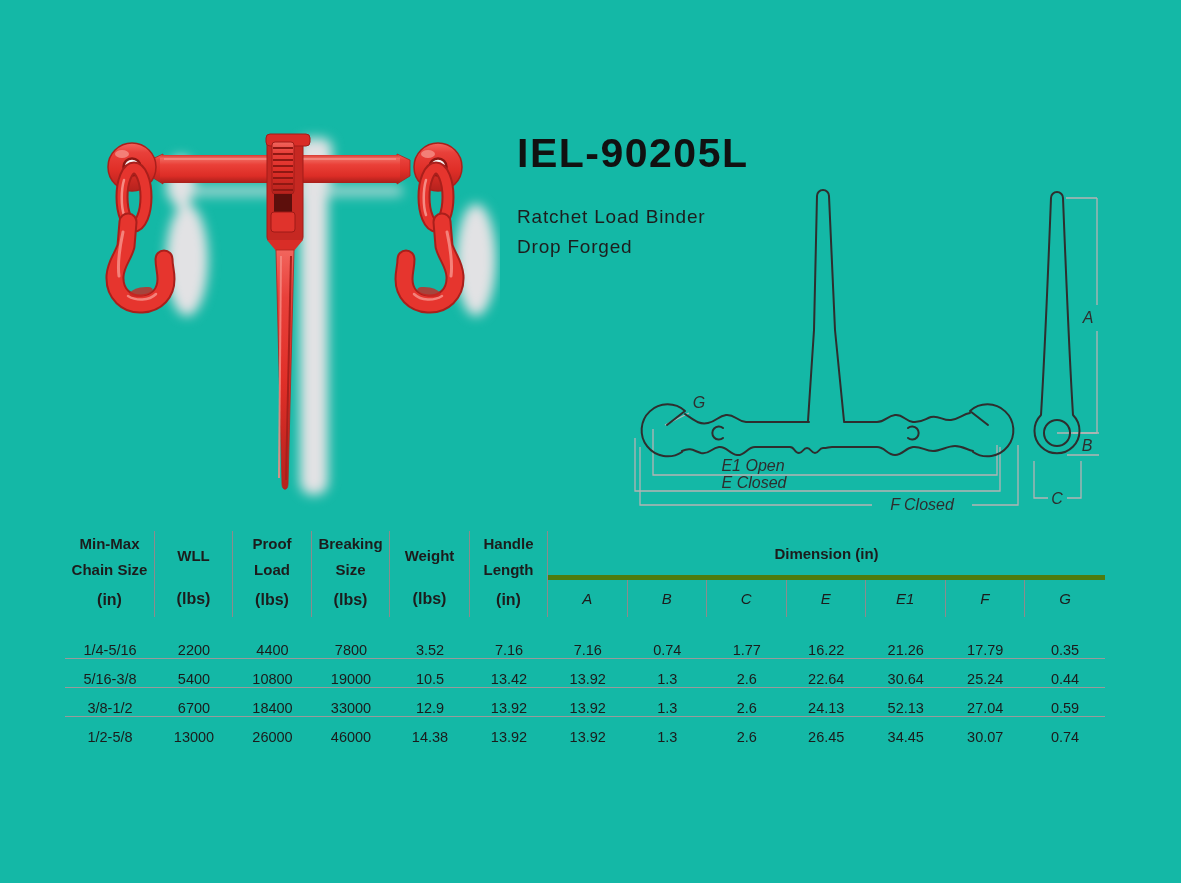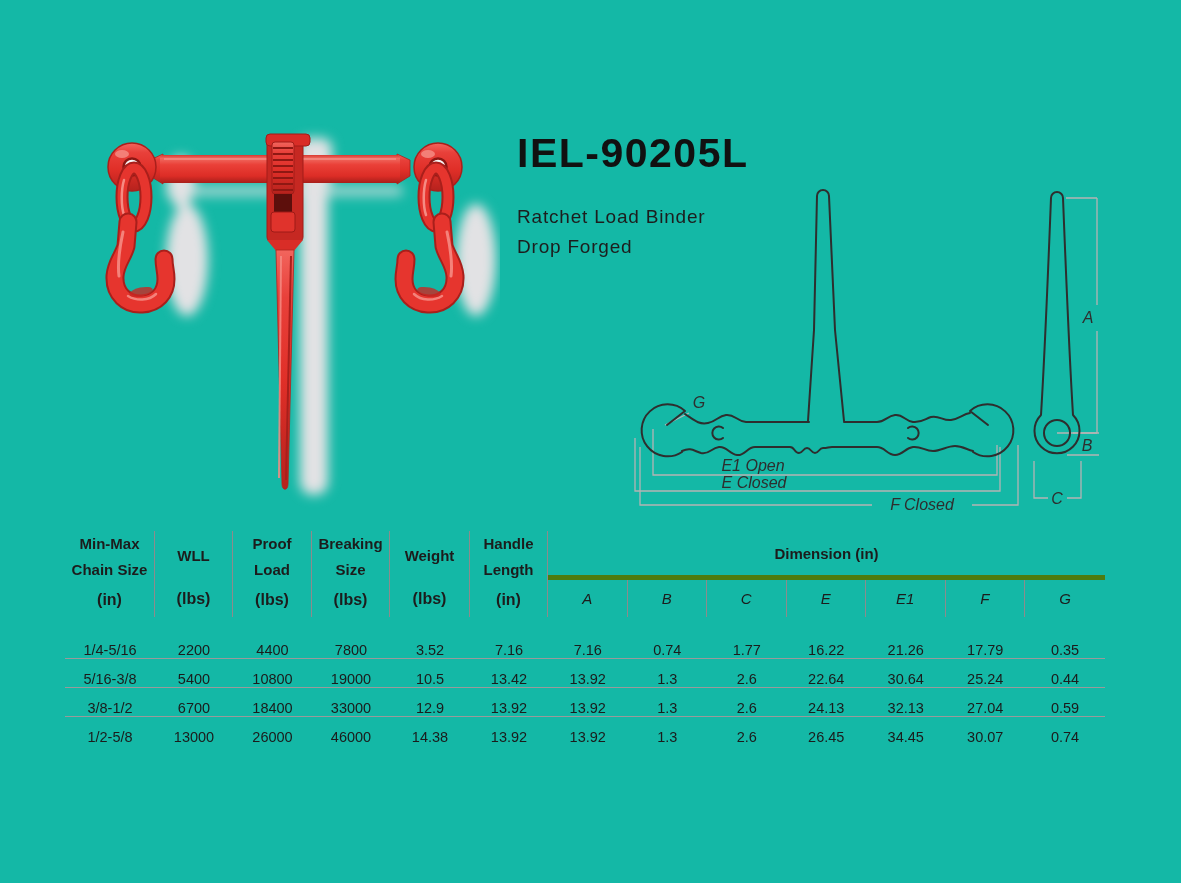--- a/index.html
+++ b/index.html
@@ -272,21 +272,21 @@
           <div class="tcell w1">3/8-1/2</div>
           <div class="tcell w2">6700</div>
           <div class="tcell w3">18400</div>
           <div class="tcell w4">33000</div>
           <div class="tcell w5">12.9</div>
           <div class="tcell w6">13.92</div>
           <div class="tcell wd">13.92</div>
           <div class="tcell wd">1.3</div>
           <div class="tcell wd">2.6</div>
           <div class="tcell wd">24.13</div>
-          <div class="tcell wd">32.13</div>
+          <div class="tcell wd">52.13</div>
           <div class="tcell wd">27.04</div>
           <div class="tcell wg">0.59</div>
         </div>
         <div class="trow">
           <div class="tcell w1">1/2-5/8</div>
           <div class="tcell w2">13000</div>
           <div class="tcell w3">26000</div>
           <div class="tcell w4">46000</div>
           <div class="tcell w5">14.38</div>
           <div class="tcell w6">13.92</div>

